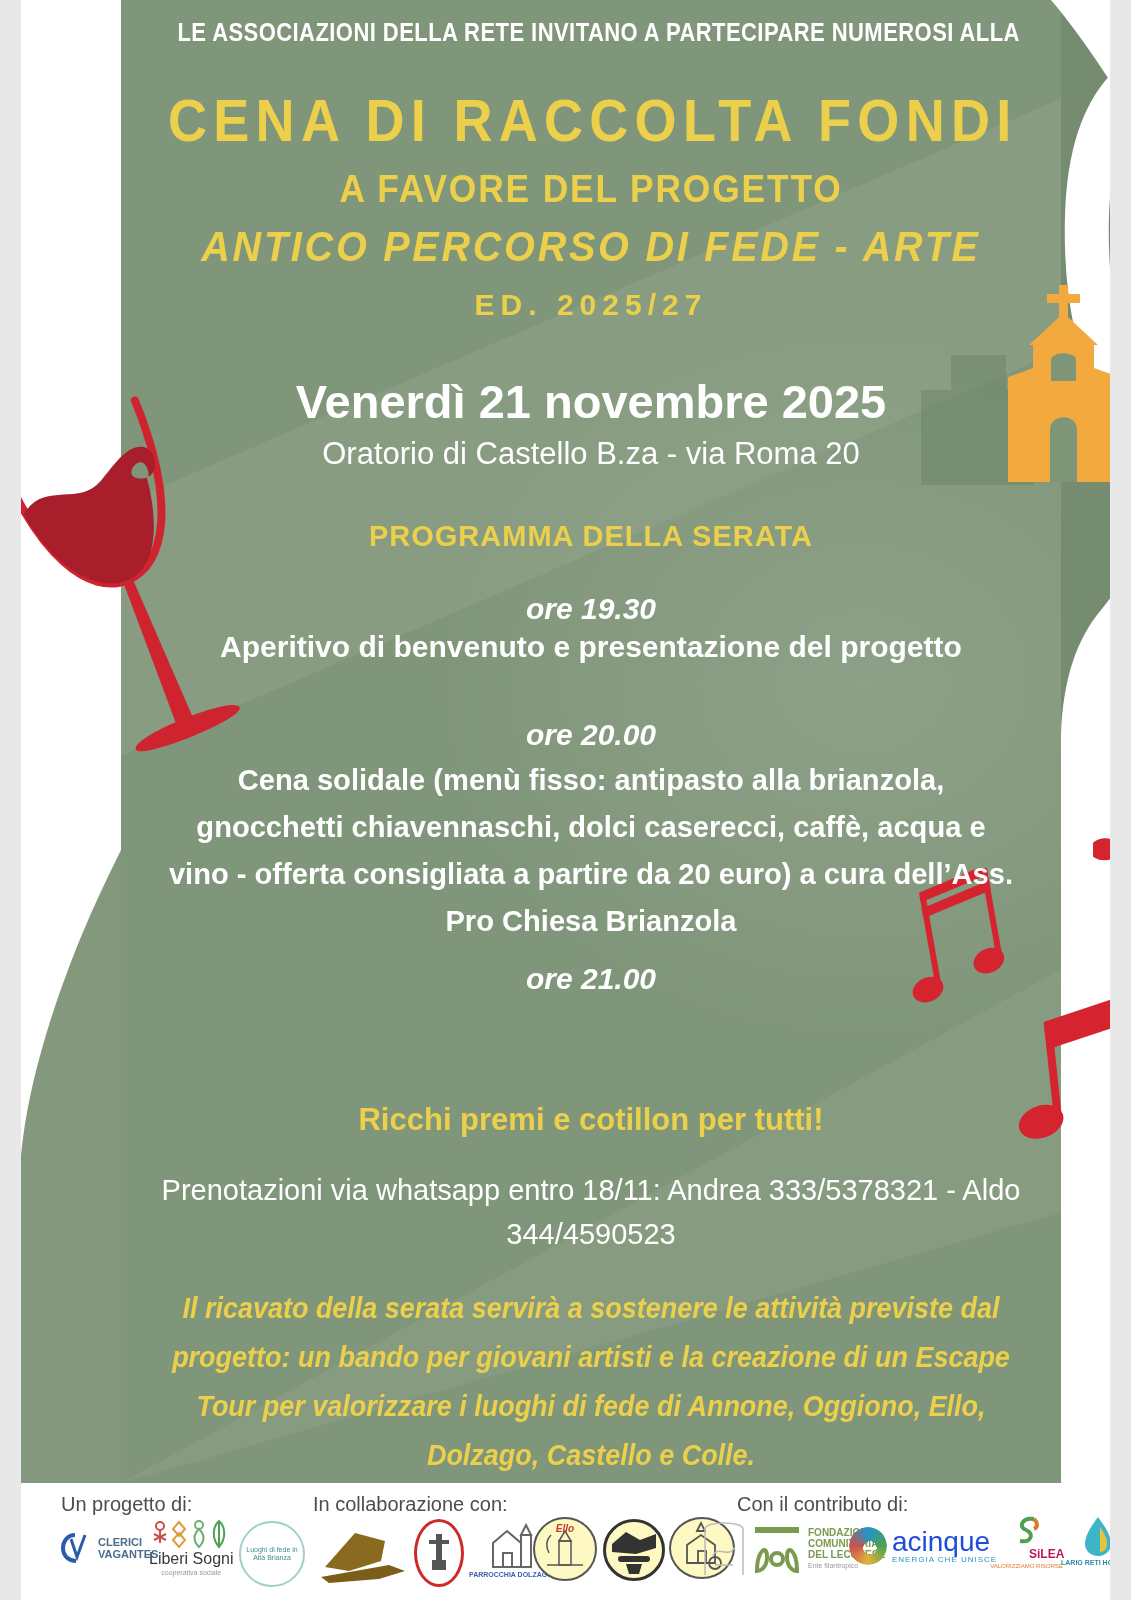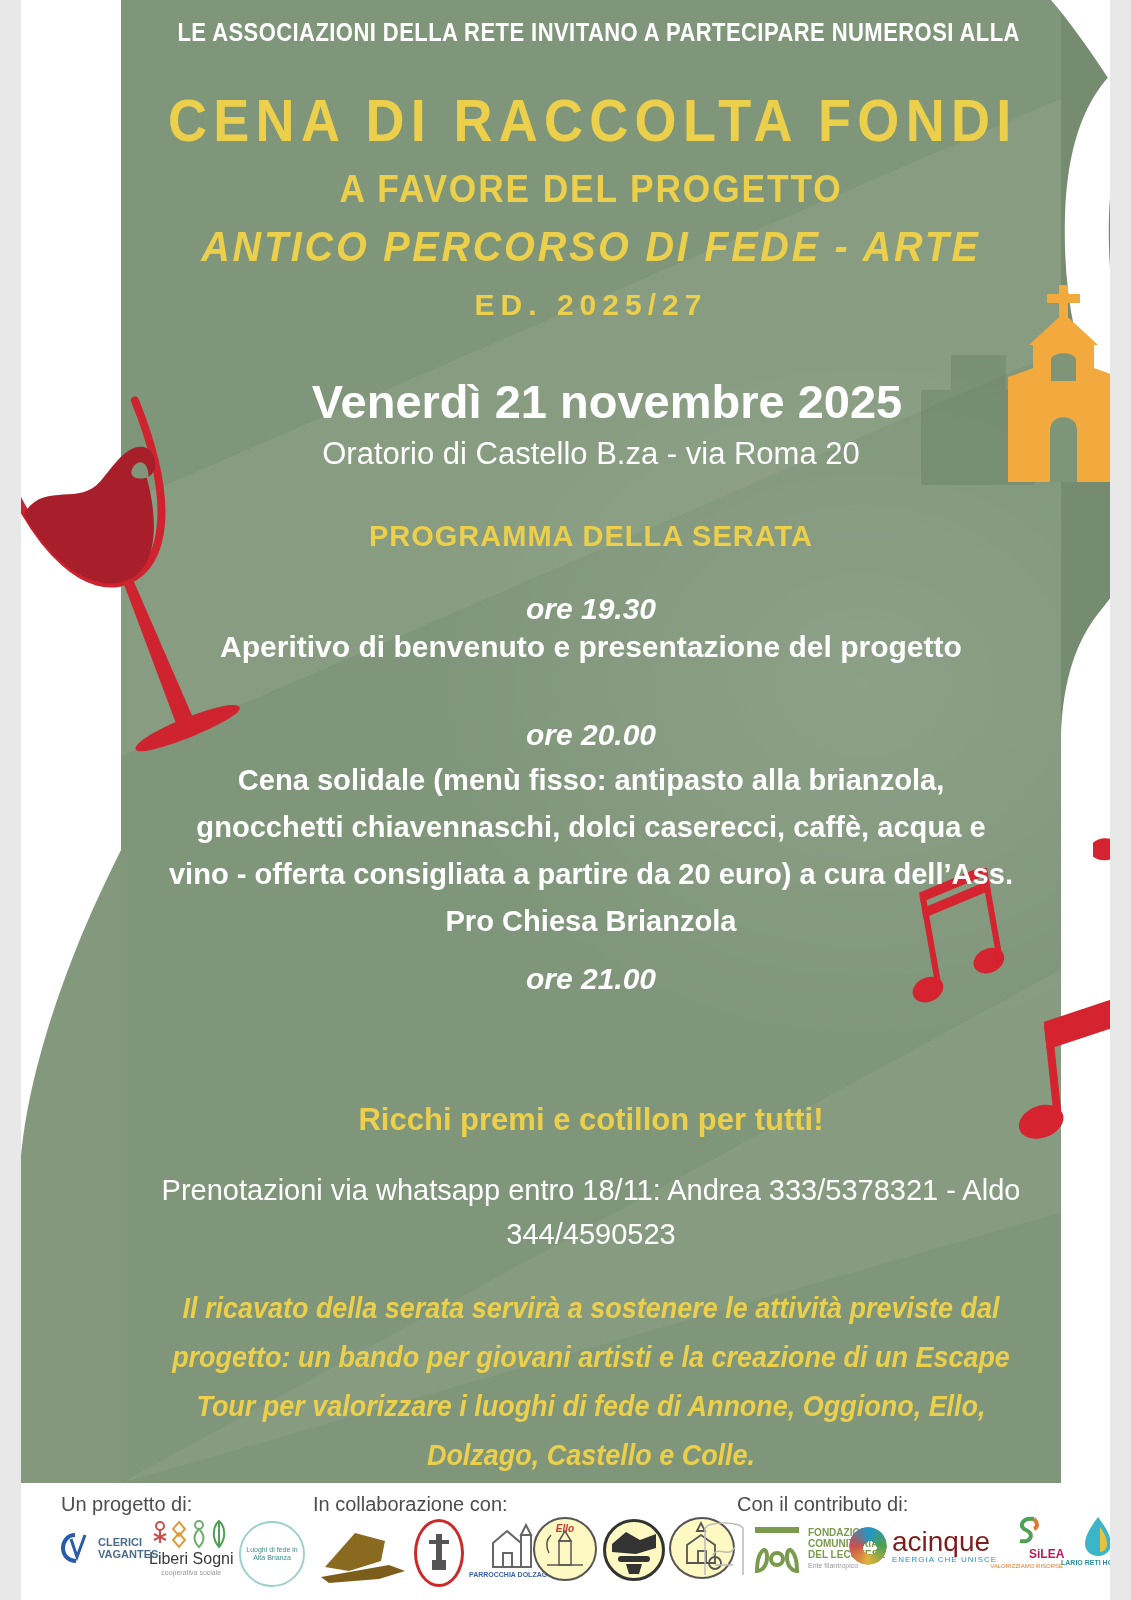--- a/index.html
+++ b/index.html
@@ -17,21 +17,21 @@
     clip-path:polygon(0 34%,100% 4%,100% 21%,0 51%);}
   .band2{position:absolute;left:0;top:0;width:100%;height:100%;
     background:rgba(255,255,255,0.05);
     clip-path:polygon(0 100%,100% 62%,100% 80%,0 100%);}
   .txt{position:absolute;left:100px;width:940px;text-align:center;color:#fff;}
   .kicker{top:18px;font-size:25px;font-weight:bold;letter-spacing:.5px;transform:scaleX(.88);white-space:nowrap;}
   .title{top:86px;font-size:60px;font-weight:bold;color:#ecd04c;letter-spacing:7px;transform:scaleX(.9);white-space:nowrap;}
   .subtitle1{top:168px;font-size:38px;font-weight:bold;color:#ecd04c;letter-spacing:2px;transform:scaleX(.93);white-space:nowrap;}
   .subtitle2{top:222px;font-size:43px;font-weight:bold;font-style:italic;color:#ecd04c;letter-spacing:3px;transform:scaleX(.92);white-space:nowrap;}
   .edition{top:288px;font-size:30px;font-weight:bold;color:#ecd04c;letter-spacing:6px;}
-  .date{top:374px;font-size:47px;font-weight:bold;padding-left:16px;}
+  .date{top:374px;font-size:47px;font-weight:bold;}
   .venue{top:436px;font-size:31px;}
   .prog-head{top:520px;font-size:29px;font-weight:bold;color:#ecd04c;letter-spacing:1px;}
   .ptime{font-size:30px;font-weight:bold;font-style:italic;}
   .pdesc{font-size:30px;font-weight:bold;}
   .pdesc-multi{left:130px;width:880px;line-height:47px;transform:scaleX(.97);}
   .prizes{top:1102px;font-size:31px;font-weight:bold;color:#ecd04c;}
   .booking{top:1168px;left:130px;width:880px;font-size:29px;line-height:44px;}
   .note{top:1284px;left:100px;width:940px;font-size:29px;font-weight:bold;font-style:italic;
         color:#ecd04c;line-height:49px;transform:scaleX(.93);}
   .deco{position:absolute;}
@@ -281,21 +281,21 @@
         <div style="font-size:10px;font-weight:bold;color:#7a9a4e;">FONDAZIONE</div>
         <div style="font-size:10px;font-weight:bold;color:#7a9a4e;">COMUNITARIA</div>
         <div style="font-size:10px;font-weight:bold;color:#7a9a4e;">DEL LECCHESE</div>
         <div class="tiny">Ente filantropico</div>
       </div>
     </div>
 
     <div class="logo" style="left:828px;top:44px">
       <div style="width:38px;height:38px;border-radius:50%;background:conic-gradient(#2196c9,#4ea052,#e0b23d,#c9504d,#2196c9);-webkit-mask:radial-gradient(circle 11px at 55% 55%,transparent 60%,#000 62%);mask:radial-gradient(circle 11px at 55% 55%,transparent 60%,#000 62%);"></div>
       <div>
-        <div style="font-size:28px;color:#7f1d1d;line-height:26px;">acinque</div>
+        <div style="font-size:28px;color:#1d4ed8;line-height:26px;">acinque</div>
         <div style="font-size:8px;font-weight:normal;color:#2196c9;letter-spacing:1px;">ENERGIA CHE UNISCE</div>
       </div>
     </div>
 
     <div class="logo" style="left:968px;top:32px;flex-direction:column;gap:0;">
       <svg width="30" height="30" viewBox="0 0 30 30">
         <path d="M22,4 C10,2 6,12 14,15 C22,18 20,28 8,26" fill="none" stroke="#4ea052" stroke-width="4"></path>
         <path d="M22,4 C26,8 26,12 22,14" fill="none" stroke="#e0792d" stroke-width="4"></path>
       </svg>
       <div style="font-size:12px;font-weight:bold;color:#be185d;line-height:18px;margin-left:40px;">SiLEA</div>

